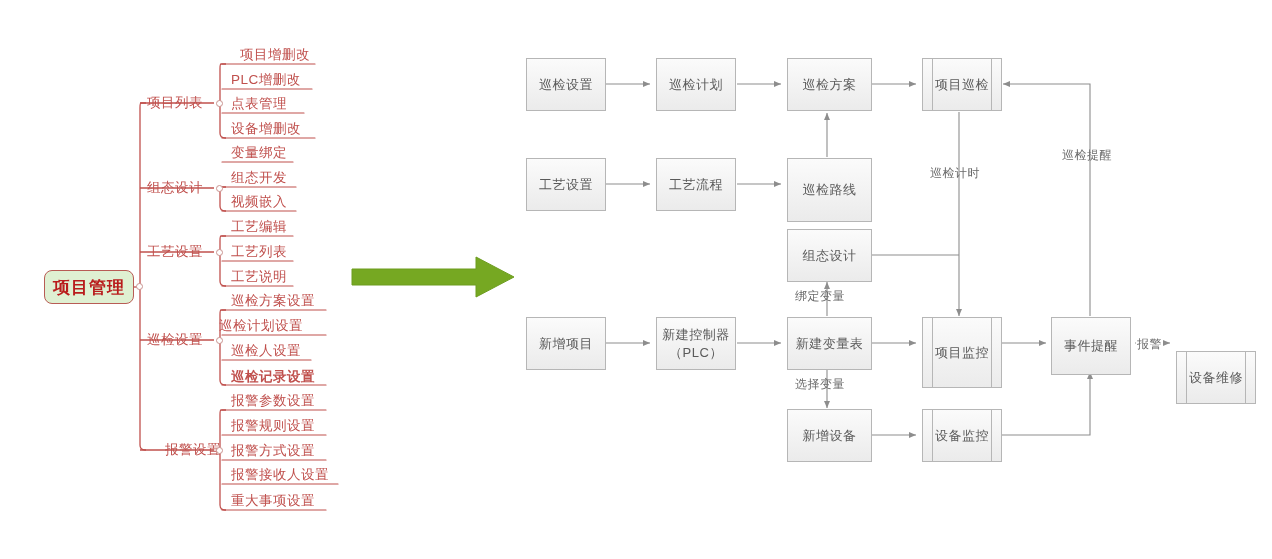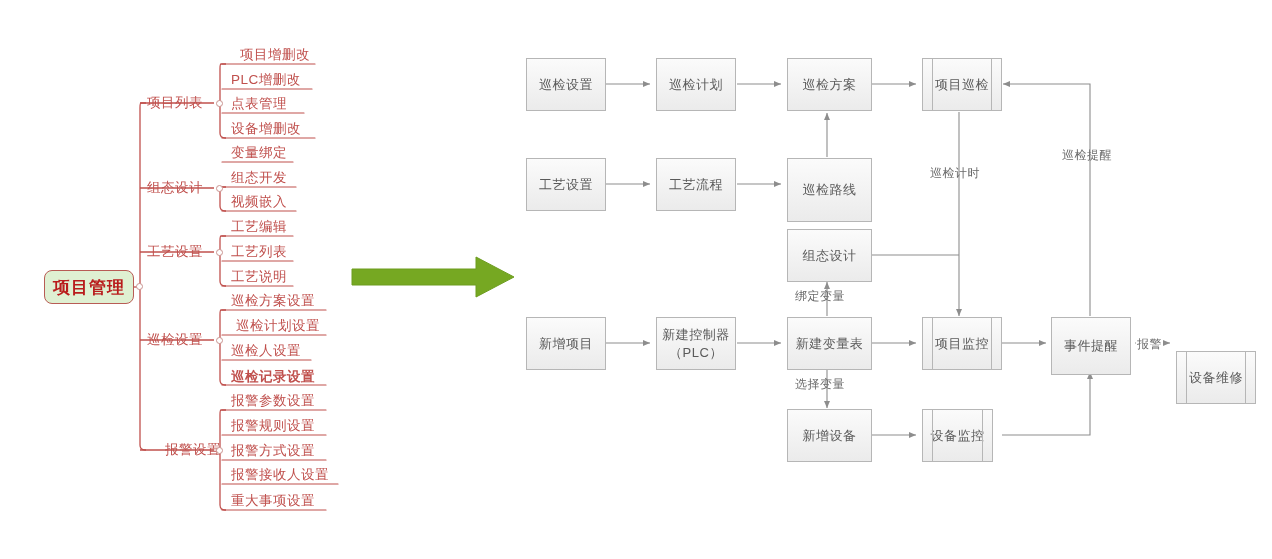--- a/index.html
+++ b/index.html
@@ -174,21 +174,21 @@
     <div class="mm-leaf" style="left:231px;top:144px;"><span>变量绑定</span></div>
 
     <div class="mm-leaf" style="left:231px;top:169px;"><span>组态开发</span></div>
     <div class="mm-leaf" style="left:231px;top:193px;"><span>视频嵌入</span></div>
 
     <div class="mm-leaf" style="left:231px;top:218px;"><span>工艺编辑</span></div>
     <div class="mm-leaf" style="left:231px;top:243px;"><span>工艺列表</span></div>
     <div class="mm-leaf" style="left:231px;top:268px;"><span>工艺说明</span></div>
 
     <div class="mm-leaf" style="left:231px;top:292px;"><span>巡检方案设置</span></div>
-    <div class="mm-leaf" style="left:236px;top:317px;"><span>巡检计划设置</span></div>
+    <div class="mm-leaf" style="left:219px;top:317px;"><span>巡检计划设置</span></div>
     <div class="mm-leaf" style="left:231px;top:342px;"><span>巡检人设置</span></div>
     <div class="mm-leaf" style="left:231px;top:368px;font-weight:bold;"><span>巡检记录设置</span></div>
 
     <div class="mm-leaf" style="left:231px;top:392px;"><span>报警参数设置</span></div>
     <div class="mm-leaf" style="left:231px;top:417px;"><span>报警规则设置</span></div>
     <div class="mm-leaf" style="left:231px;top:442px;"><span>报警方式设置</span></div>
     <div class="mm-leaf" style="left:231px;top:466px;"><span>报警接收人设置</span></div>
     <div class="mm-leaf" style="left:231px;top:492px;"><span>重大事项设置</span></div>
   </div>
 
@@ -267,34 +267,34 @@
       </div>
 
     <div class="fbox" style="left:526px;top:317px;width:80px;height:53px;">
         <span>新增项目</span>
       </div>
     <div class="fbox" style="left:787px;top:317px;width:85px;height:53px;">
         <span>新建变量表</span>
       </div>
     <div class="fbox" style="left:656px;top:317px;width:80px;height:53px;white-space:pre-line;"><span>新建控制器
 （PLC）</span></div>
-    <div class="fbox proc" style="left:922px;top:317px;width:80px;height:53px;">
+    <div class="fbox proc" style="left:922px;top:317px;width:80px;height:71px;">
         <span>项目监控</span>
       </div>
     <div class="fbox" style="left:1051px;top:317px;width:80px;height:58px;">
         <span>事件提醒</span>
       </div>
     <div class="fbox proc" style="left:1176px;top:317px;width:80px;height:53px;margin-top:34px;">
         <span>设备维修</span>
       </div>
 
     <div class="fbox" style="left:787px;top:409px;width:85px;height:53px;">
         <span>新增设备</span>
       </div>
-    <div class="fbox proc" style="left:922px;top:409px;width:71px;height:53px;">
+    <div class="fbox proc" style="left:922px;top:409px;width:80px;height:53px;">
         <span>设备监控</span>
       </div>
 
     <div class="flabel" style="left:930px;top:165px;"><span>巡检计时</span></div>
     <div class="flabel" style="left:1062px;top:147px;"><span>巡检提醒</span></div>
     <div class="flabel" style="left:795px;top:288px;"><span>绑定变量</span></div>
     <div class="flabel" style="left:795px;top:376px;"><span>选择变量</span></div>
     <div class="flabel" style="left:1136px;top:336px;background:#fff;padding:0 1px;"><span>报警</span></div>
   </div>
 

